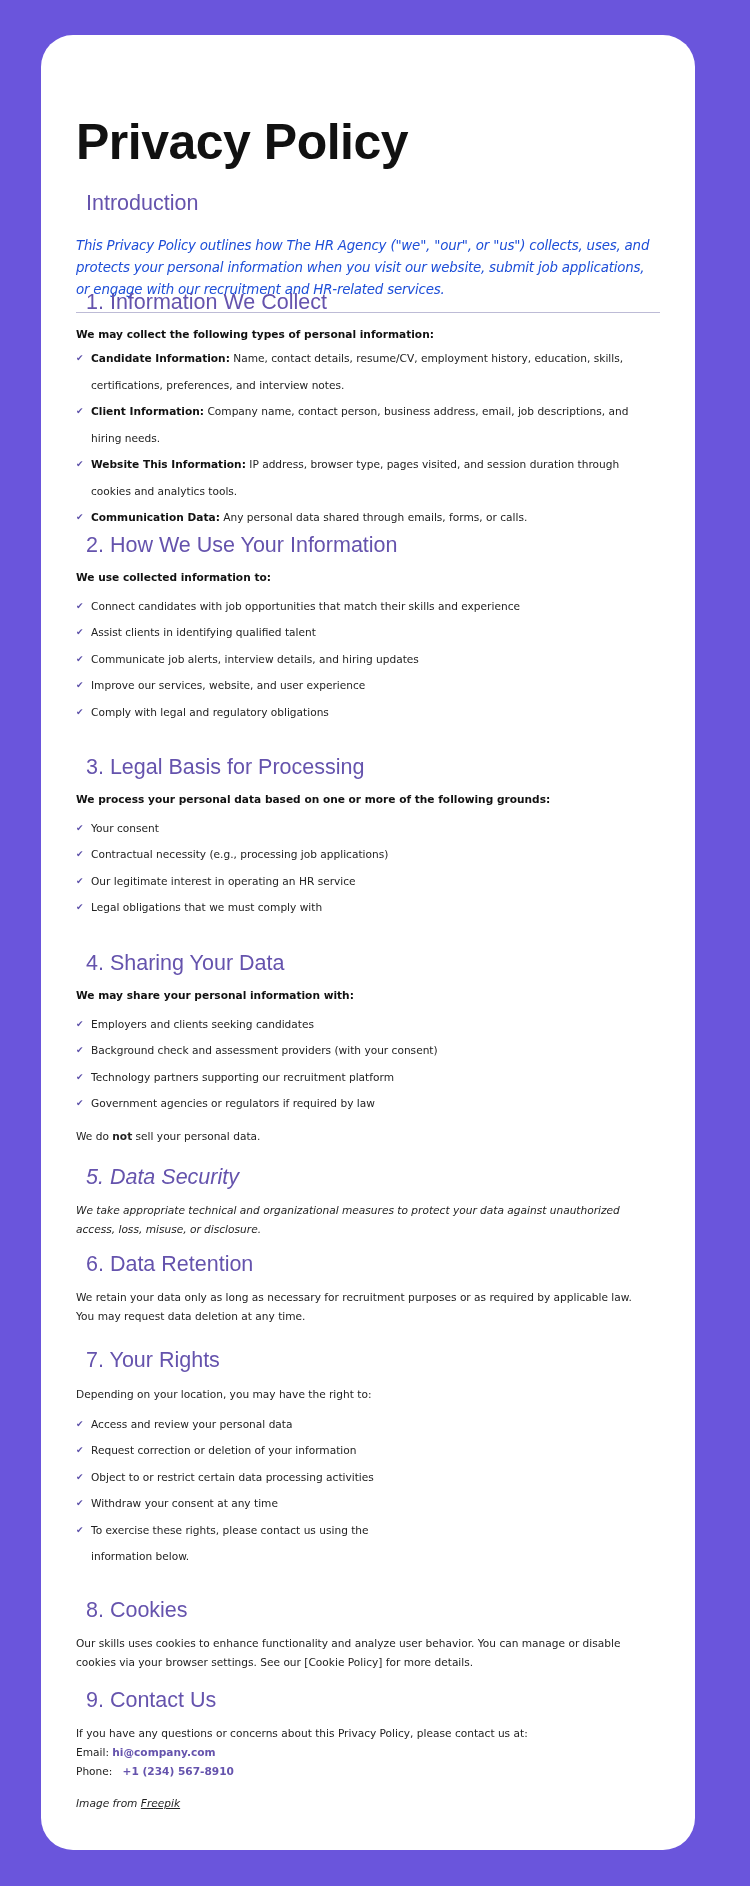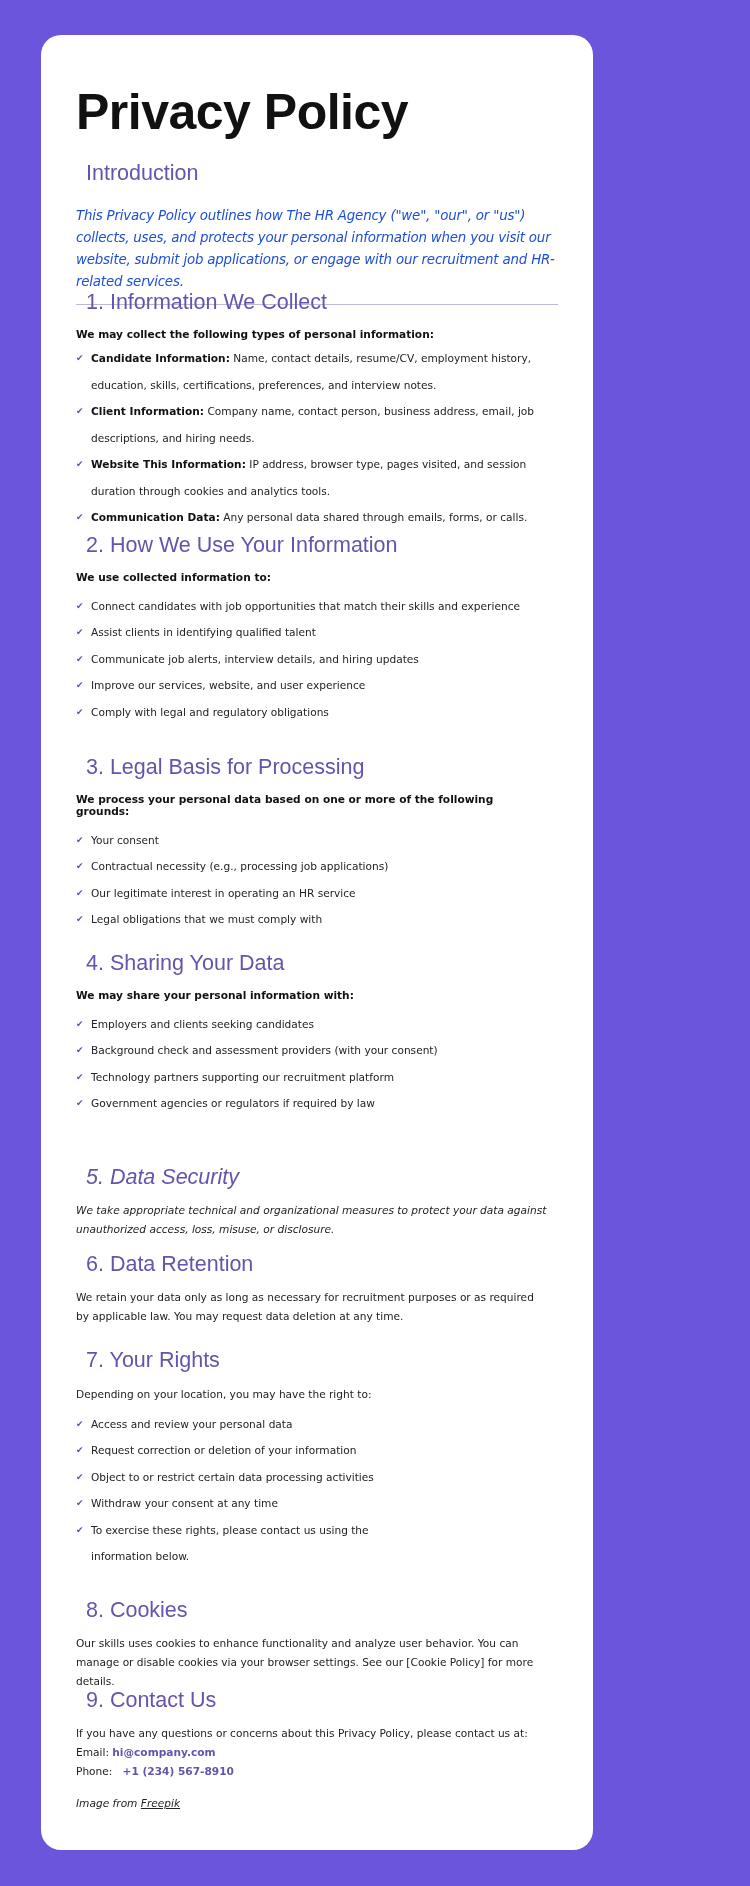--- a/index.html
+++ b/index.html
@@ -7,26 +7,26 @@
     width: 750px;
     min-height: 1886px;
     background: #6a55dc;
     font-family: "DejaVu Sans", sans-serif;
     color: #1a1a1a;
   }
   .card {
     position: absolute;
     left: 41px;
     top: 35px;
-    width: 552px;
+    width: 654px;
     height: 1815px;
     background: #ffffff;
-    border-radius: 20px;
+    border-radius: 32px;
     box-sizing: border-box;
-    padding: 16px 35px 0 35px;
+    padding: 46px 35px 0 35px;
   }
   .page-title {
     font-family: "Liberation Sans", sans-serif;
     font-weight: 700;
     font-size: 50px;
     letter-spacing: -0.5px;
     color: #111;
     margin: 36px 0 0 0;
     line-height: 1;
   }
@@ -142,20 +142,21 @@
 
   <div class="abs" style="top:906px;">
     <h2>4. Sharing Your Data</h2>
     <p class="lead" style="margin-top:12px;">We may share your personal information with:</p>
     <ul class="checks" style="margin-top:10px;">
       <li><span class="check">✔</span><span>Employers and clients seeking candidates</span></li>
       <li><span class="check">✔</span><span>Background check and assessment providers (with your consent)</span></li>
       <li><span class="check">✔</span><span>Technology partners supporting our recruitment platform</span></li>
       <li><span class="check">✔</span><span>Government agencies or regulators if required by law</span></li>
     </ul>
+    <p class="para" style="margin-top:10px;"><span>We do </span><b>not</b><span> sell your personal data.</span></p>
   </div>
 
   <div class="abs" style="top:1120px;font-style:italic;">
     <h2>5. Data Security</h2>
     <p class="para" style="margin-top:10px;">We take appropriate technical and organizational measures to protect your data against unauthorized access, loss, misuse, or disclosure.</p>
   </div>
 
   <div class="abs" style="top:1207px;">
     <h2>6. Data Retention</h2>
     <p class="para" style="margin-top:10px;">We retain your data only as long as necessary for recruitment purposes or as required by applicable law. You may request data deletion at any time.</p>

